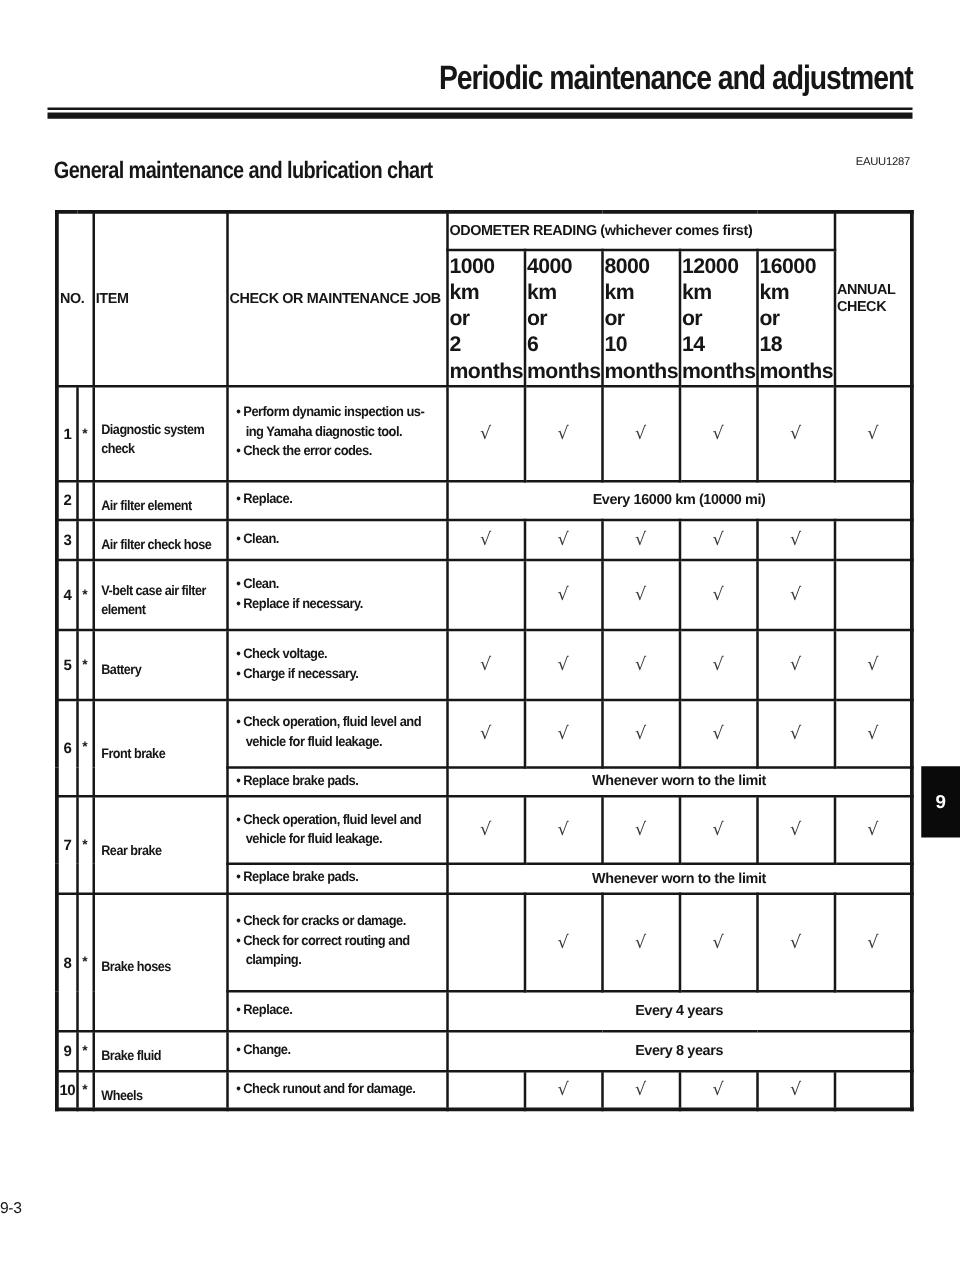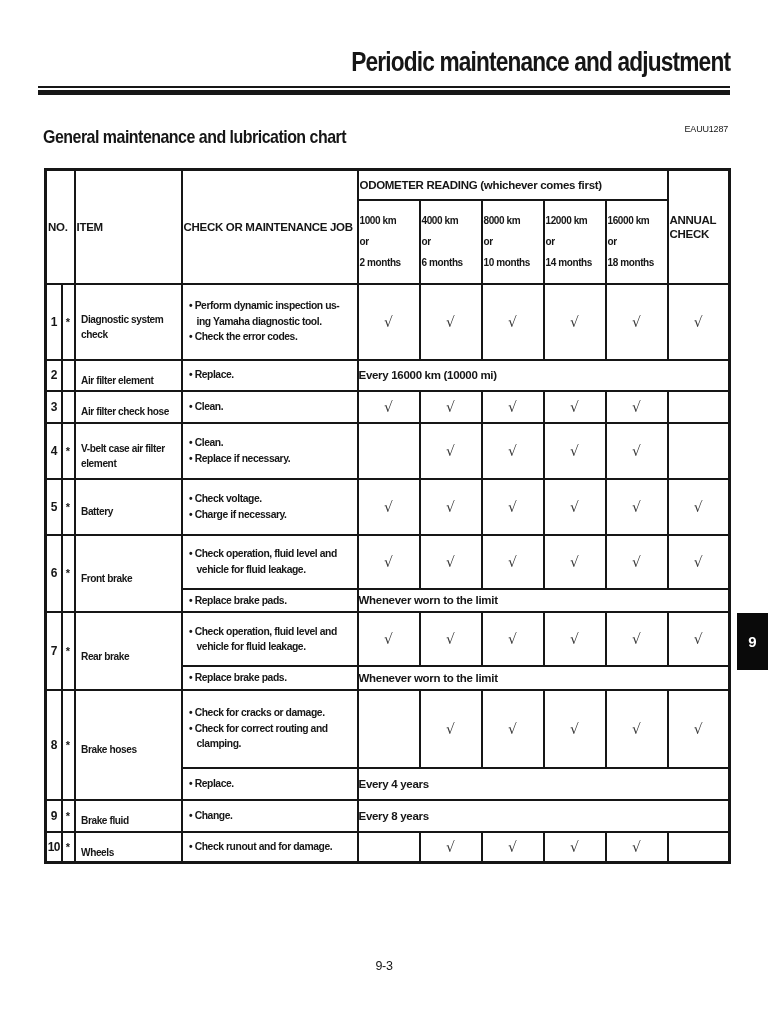--- a/index.html
+++ b/index.html
@@ -25,43 +25,43 @@
   table.maint{
     position:absolute;left:44px;top:168px;width:684px;
     border-collapse:collapse;table-layout:fixed;
     border:3px solid #161616;
   }
   .maint td,.maint th{
     border:2px solid #161616;padding:0;vertical-align:middle;
     font-weight:bold;color:#161616;background:#fff;
   }
   .maint th{font-size:11.5px;letter-spacing:-0.3px;text-align:left;line-height:14px;padding:1px}
-  .interval div{line-height:21px;font-size:10px;letter-spacing:-0.4px}
+  .interval div{line-height:21px;font-size:17px;letter-spacing:-0.4px}
   td.no{text-align:center;font-size:12px;letter-spacing:-0.6px}
   td.star{text-align:center;font-size:11px}
   td.item{padding:12px 2px 2px 5px;overflow:hidden}
   .il{font-size:11px;letter-spacing:-0.45px;line-height:14.5px;white-space:nowrap;
       transform:scaleX(0.92);transform-origin:0 50%}
   td.job{padding:3px 1px 3px 6px;overflow:hidden}
   .jl{font-size:11px;letter-spacing:-0.45px;line-height:15.5px;white-space:nowrap;
       transform:scaleX(0.94);transform-origin:0 50%}
   .jl.cont{padding-left:8px}
   td.ck{text-align:center;font-size:14px;font-weight:400;color:#3a3a3a;
         font-family:"DejaVu Sans",sans-serif}
-  td.spc{font-size:11.5px;letter-spacing:-0.3px}
+  td.spc{text-align:center;font-size:11.5px;letter-spacing:-0.3px}
   tr.hA{height:30px} tr.hB{height:84px}
   tr.h76{height:76px} tr.h31{height:31px} tr.h32{height:32px}
   tr.h56{height:56px} tr.h54{height:54px} tr.h30{height:16px}
   tr.h78{height:78px} tr.h33{height:25px}
   .chapter-tab{
     position:absolute;left:737px;top:613px;width:31px;height:57px;
     background:#0a0a0a;color:#ffffff;font-size:15px;font-weight:bold;
     display:flex;align-items:center;justify-content:center;
   }
-  .page-number{position:absolute;top:959px;left:0;width:768px;text-align:center;
+  .page-number{position:absolute;top:959px;left:0;width:768px;text-align:left;
     font-size:12.5px;letter-spacing:-0.3px}
 </style>
 </head>
 <body>
 
 <div class="page-title">Periodic maintenance and adjustment</div>
 
 <div class="title-rule">
   <div class="rule-thin"></div>
   <div class="rule-thick"></div>

